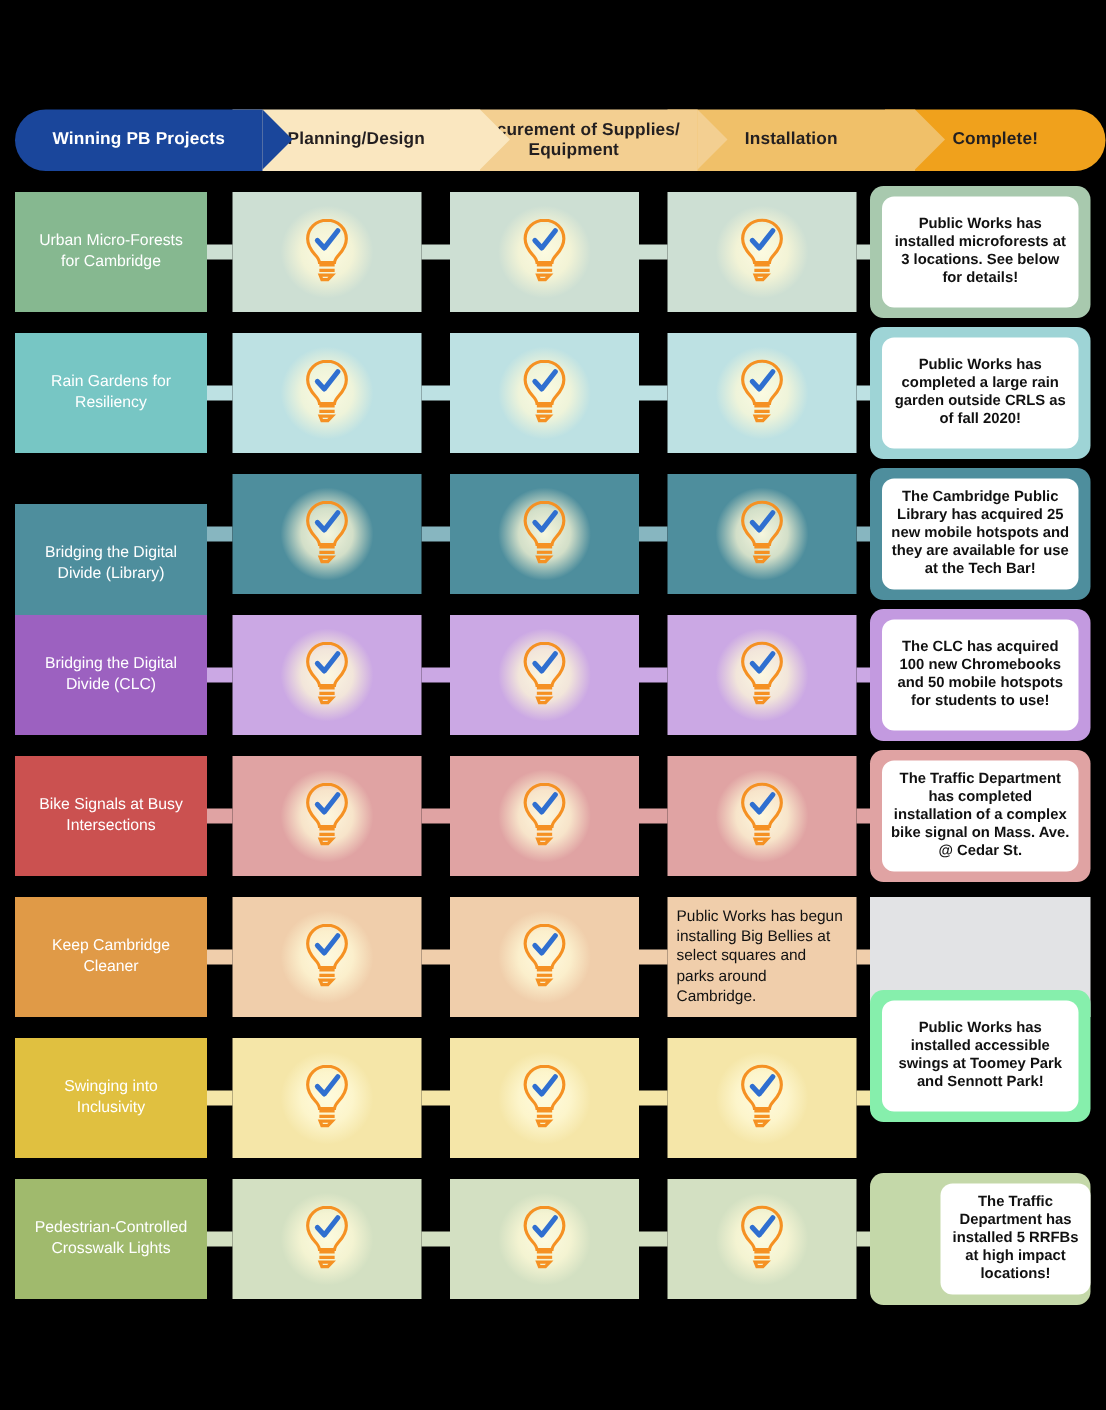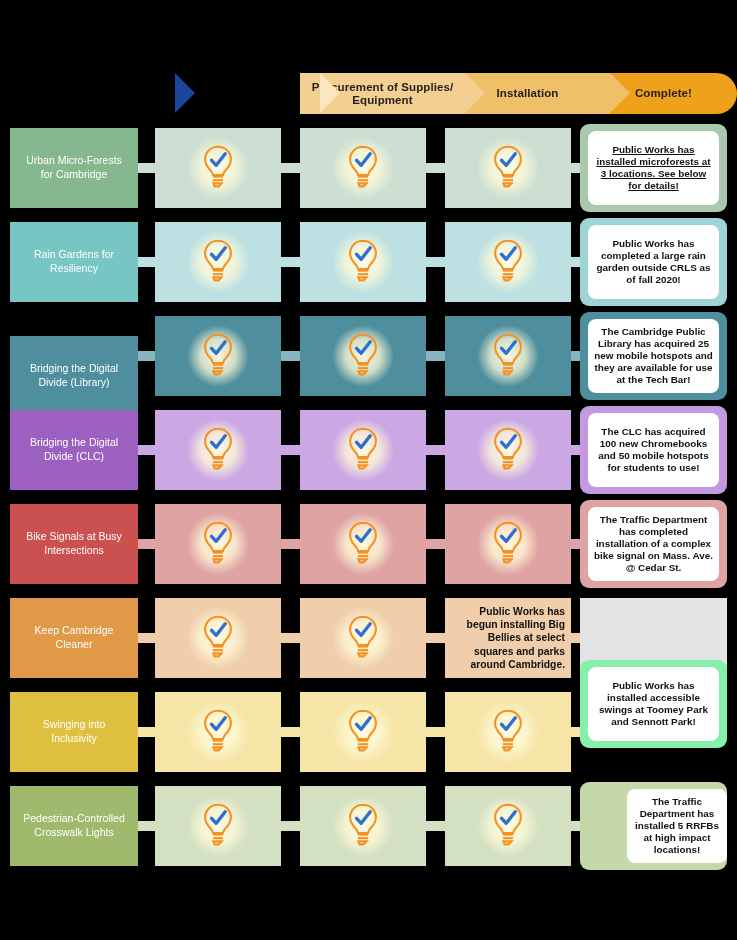--- a/index.html
+++ b/index.html
@@ -20,40 +20,46 @@
   
   .row{position:absolute;left:0;}
   .label-box{position:absolute;left:10px;width:128px;display:flex;align-items:center;
              justify-content:center;text-align:center;color:#fff;font-size:10.5px;line-height:1.32;
              padding:0 12px;box-sizing:border-box;}
   .stage{position:absolute;width:126px;display:flex;align-items:center;justify-content:center;
          overflow:hidden;}
   .stage .glow{position:absolute;left:50%;top:50%;transform:translate(-50%,-50%);
                width:86px;height:86px;border-radius:50%;
                background:radial-gradient(closest-side,rgba(255,252,225,.95) 0%,rgba(255,250,215,.75) 40%,rgba(255,248,210,0) 72%);}
-  .stage-text{position:relative;z-index:2;text-align:right;font-size:10.3px;line-height:1.28;
-              color:#111;padding:0 6px;font-weight:bold;}
+  .stage-text{position:relative;z-index:2;text-align:left;font-size:10.3px;line-height:1.28;
+              color:#111;padding:0 6px;font-weight:normal;}
   .bulb{position:relative;z-index:2;}
   .connector{position:absolute;height:10px;}
 
   
   .complete-outer{position:absolute;left:580px;width:147px;border-radius:9px;
                   display:flex;align-items:center;justify-content:center;box-sizing:border-box;}
   .complete-card{width:131px;background:#fff;border-radius:8px;display:flex;align-items:center;
                  justify-content:center;text-align:center;box-sizing:border-box;padding:5px 6px;
                  font-size:9.9px;line-height:1.22;color:#111;font-weight:bold;}
   .complete-empty{position:absolute;left:580px;width:147px;background:#e2e3e5;}
 </style>
 </head>
 <body>
 
 <div id="page">
 
   <div id="header">
+      <div class="hdr-seg hdr-first" style="left: 0px; width: 165px; background: rgb(26, 70, 155); z-index: 10;">
+        <span class="hdr-label" style="color: rgb(255, 255, 255);">Winning PB Projects</span>
+      </div>
       <div class="hdr-arrow" style="left: 165px; border-left: 20px solid rgb(26, 70, 155); z-index: 10;"></div>
+      <div class="hdr-seg" style="left: 145px; width: 165px; background: rgb(250, 231, 192); z-index: 9;">
+        <span class="hdr-label" style="color: rgb(35, 31, 32);">Planning/Design</span>
+      </div>
       <div class="hdr-arrow" style="left: 310px; border-left: 20px solid rgb(250, 231, 192); z-index: 9;"></div>
       <div class="hdr-seg" style="left: 290px; width: 165px; background: rgb(243, 207, 145); z-index: 8;">
         <span class="hdr-label" style="color: rgb(35, 31, 32);">Procurement of Supplies/ Equipment</span>
       </div>
       <div class="hdr-arrow" style="left: 455px; border-left: 20px solid rgb(243, 207, 145); z-index: 8;"></div>
       <div class="hdr-seg" style="left: 435px; width: 165px; background: rgb(240, 192, 105); z-index: 7;">
         <span class="hdr-label" style="color: rgb(35, 31, 32);">Installation</span>
       </div>
       <div class="hdr-arrow" style="left: 600px; border-left: 20px solid rgb(240, 192, 105); z-index: 7;"></div>
       <div class="hdr-seg hdr-last" style="left: 580px; width: 147px; background: rgb(240, 161, 28); z-index: 6;">
@@ -94,21 +100,21 @@
           <div class="glow"></div>
           <div class="bulb"><svg width="34" height="44" viewBox="0 0 34 44">
               <path d="M17 2.8 C9.6 2.8 4.1 8.3 4.1 15.2 C4.1 20 6.6 23.2 9.2 26 C10.9 27.9 11.8 29.2 12 31 L22 31 C22.2 29.2 23.1 27.9 24.8 26 C27.4 23.2 29.9 20 29.9 15.2 C29.9 8.3 24.4 2.8 17 2.8 Z" fill="none" stroke="#f59123" stroke-width="2.1"></path>
               <path d="M11.9 32.6 L22.1 32.6" stroke="#f59123" stroke-width="2.1" fill="none"></path>
               <path d="M11.9 36.2 L22.1 36.2" stroke="#f59123" stroke-width="2.1" fill="none"></path>
               <path d="M12.4 39.4 L20.5 39.4 L17.6 42.4 L13.6 42.4 Z" fill="none" stroke="#f59123" stroke-width="2.1"></path>
               <path d="M10.6 16.3 L15.2 21.3 L24.2 9.8" fill="none" stroke="#2f6fd0" stroke-width="3.4" stroke-linecap="round" stroke-linejoin="round"></path>
             </svg></div>
         </div>
         <div class="complete-outer" style="top: 124px; height: 88px; background: rgb(168, 201, 174);">
-          <div class="complete-card" style="height: 74px; text-decoration: underline;">
+          <div class="complete-card" style="height: 74px;">
             <span>Public Works has installed microforests at 3 locations. See below for details!</span>
           </div>
         </div>
       </div>
       <div class="row">
         <div class="label-box" style="top: 222px; height: 80px; background: rgb(119, 198, 196);">
           <span>Rain Gardens for Resiliency</span>
         </div>
         <div class="connector" style="left: 138px; width: 17px; top: 257px; background: rgb(189, 225, 227);"></div>
         <div class="connector" style="left: 281px; width: 19px; top: 257px; background: rgb(189, 225, 227);"></div>

